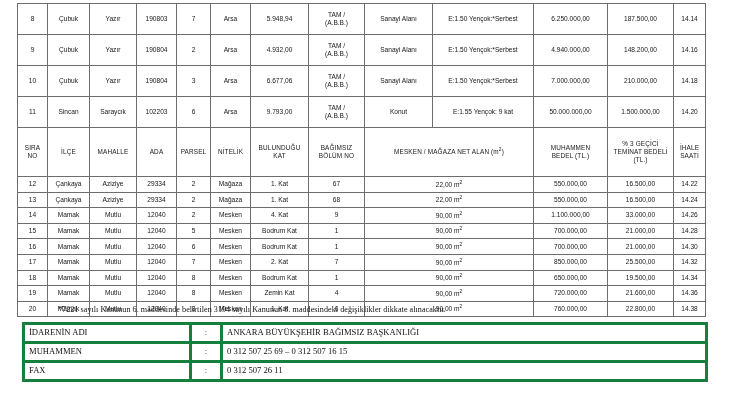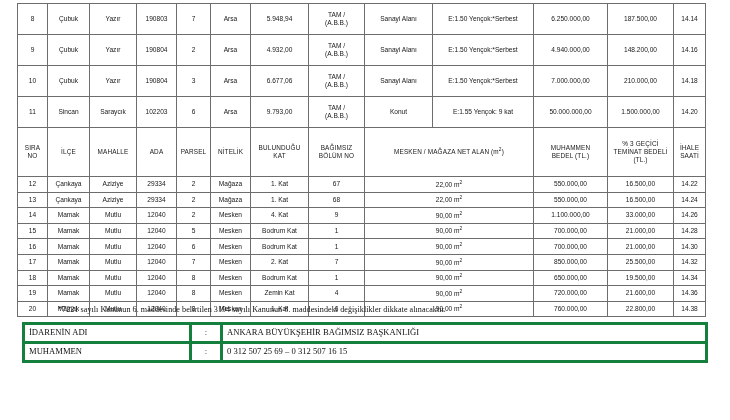--- a/index.html
+++ b/index.html
@@ -360,16 +360,23 @@
           <span class="ln">ANKARA BÜYÜKŞEHİR BAĞIMSIZ BAŞKANLIĞI</span>
         </td>
       </tr>
       <tr class="one">
         <td class="lbl">MUHAMMEN</td>
         <td class="col">:</td>
         <td>
           <span class="ln">0 312 507 25 69 – 0 312 507 16 15</span>
         </td>
       </tr>
+      <tr class="one">
+        <td class="lbl">FAX</td>
+        <td class="col">:</td>
+        <td>
+          <span class="ln">0 312 507 26 11</span>
+        </td>
+      </tr>
     </tbody>
   </table>
 
 </div>
 
 </body></html>

